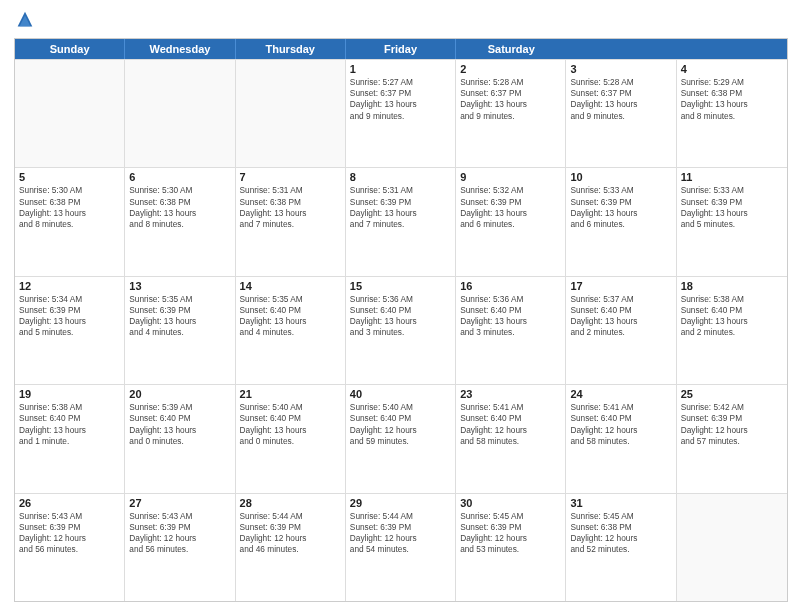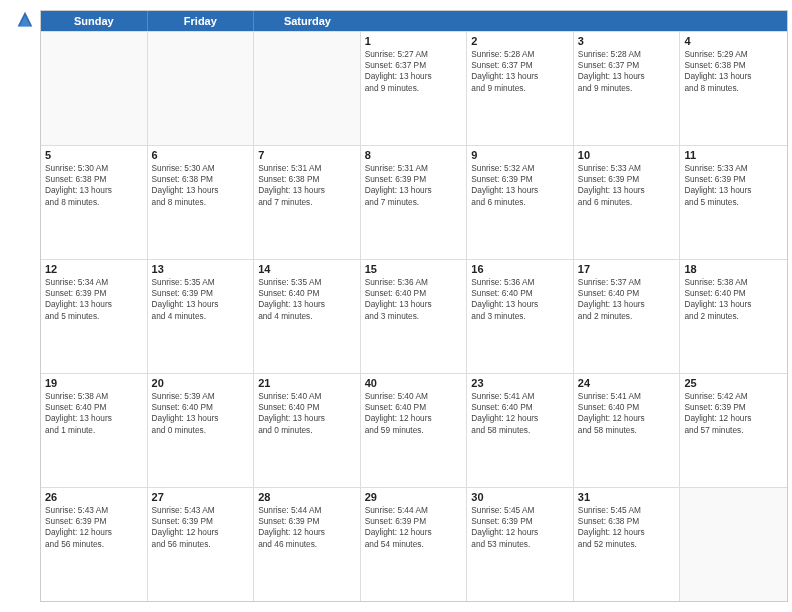--- a/index.html
+++ b/index.html
@@ -8,21 +8,21 @@
       height: 612px;
       font-family: Arial, sans-serif;
       background: #fff;
       overflow: hidden;
     }
     .page {
       width: 792px;
       height: 612px;
       padding: 10px 4px 10px 14px;
       display: flex;
-      flex-direction: row;
+      flex-direction: column;
     }
     .header {
       display: flex;
       align-items: flex-start;
       justify-content: space-between;
       margin-bottom: 6px;
     }
     .logo {
       display: flex;
       align-items: center;
@@ -132,20 +132,22 @@
     </div>
     <div class="title-block">
       <h1></h1>
       <h2></h2>
     </div>
   </div>
 
   <div class="calendar">
     <div class="cal-header">
     <div class="cal-header-cell">Sunday</div>
+        <div class="cal-header-cell">Wednesday</div>
+        <div class="cal-header-cell">Thursday</div>
         <div class="cal-header-cell">Friday</div>
         <div class="cal-header-cell">Saturday</div>
       </div>
     <div class="cal-body">
     <div class="cal-row">
           <div class="cal-cell empty"></div>
           <div class="cal-cell empty"></div>
           <div class="cal-cell empty"></div>
           <div class="cal-cell">
             <div class="day-number">1</div>

